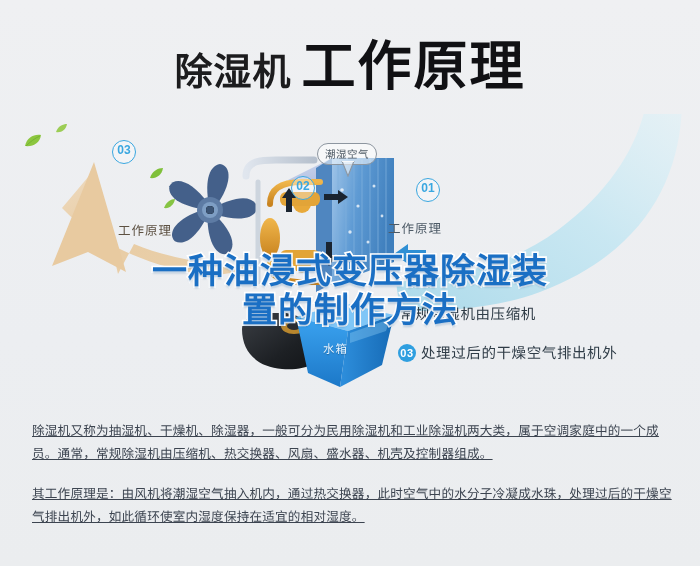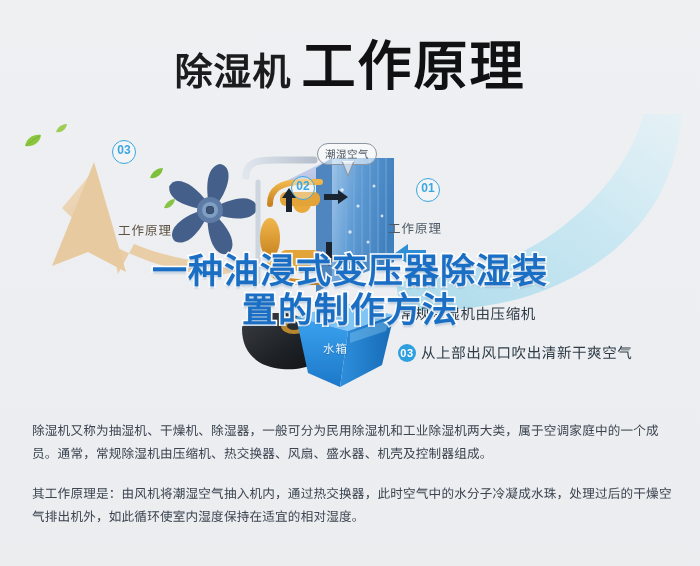--- a/index.html
+++ b/index.html
@@ -200,21 +200,21 @@
     position: absolute;
     left: 32px;
     width: 640px;
     font-size: 12.6px;
     color: #3c4450;
     line-height: 23px;
     letter-spacing: 0.2px;
   }
   .para-1 { top: 420px; }
   .para-2 { top: 483px; }
-  .body-copy p { margin: 0; }
+  .body-copy p { margin: 0; text-decoration: underline; }
 </style>
 </head>
 <body>
 
 <div class="page">
 
   <div class="header">
     <span class="t1">除湿机</span><span class="t2">工作原理</span>
   </div>
 
@@ -411,21 +411,21 @@
           <path d="M1,0 L13,0 L7,15 Z" fill="rgba(255,255,255,0.55)" stroke="#8d96a0" stroke-width="1.1"></path>
           <path d="M1,0 L13,0" stroke="rgba(255,255,255,0.9)" stroke-width="2"></path>
         </svg>
     </div>
 
     <div class="label-dry">工作原理</div>
     <div class="label-humid">工作原理</div>
   </div>
 
   <div class="caption cap-02">常规除湿机由压缩机</div>
-  <div class="caption cap-03"><span class="badge-inline">03</span><span>从上部出风口吹出清新干爽空气</span></div>
+  <div class="caption cap-03"><span class="badge-inline">03</span><span>处理过后的干燥空气排出机外</span></div>
 
   <div class="overlay-title">
     <span class="line">一种油浸式变压器除湿装</span>
     <span class="line">置的制作方法</span>
   </div>
 
   <div class="body-copy para-1">
     <p>除湿机又称为抽湿机、干燥机、除湿器，一般可分为民用除湿机和工业除湿机两大类，属于空调家庭中的一个成员。通常，常规除湿机由压缩机、热交换器、风扇、盛水器、机壳及控制器组成。</p>
   </div>
   <div class="body-copy para-2">

